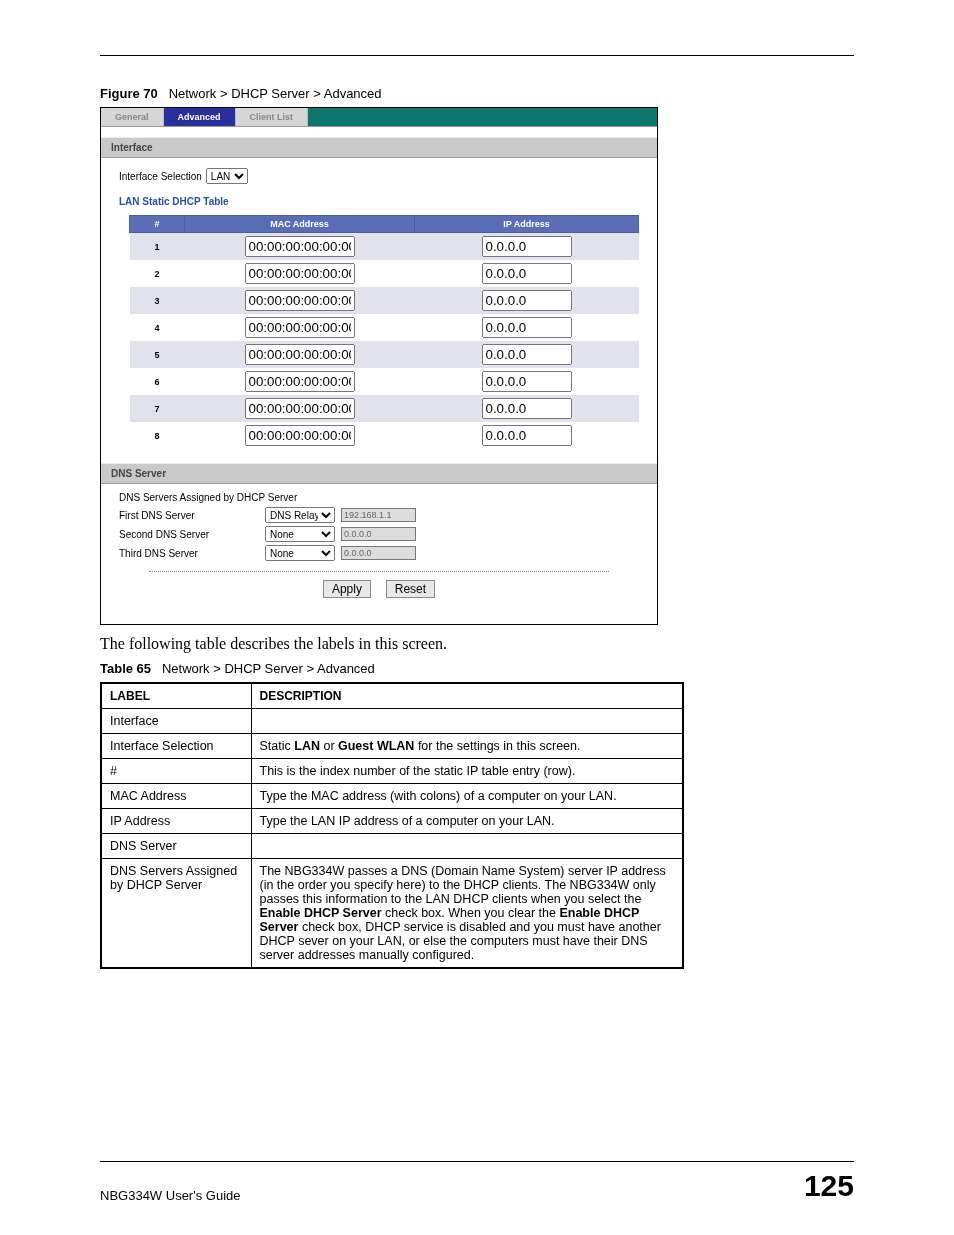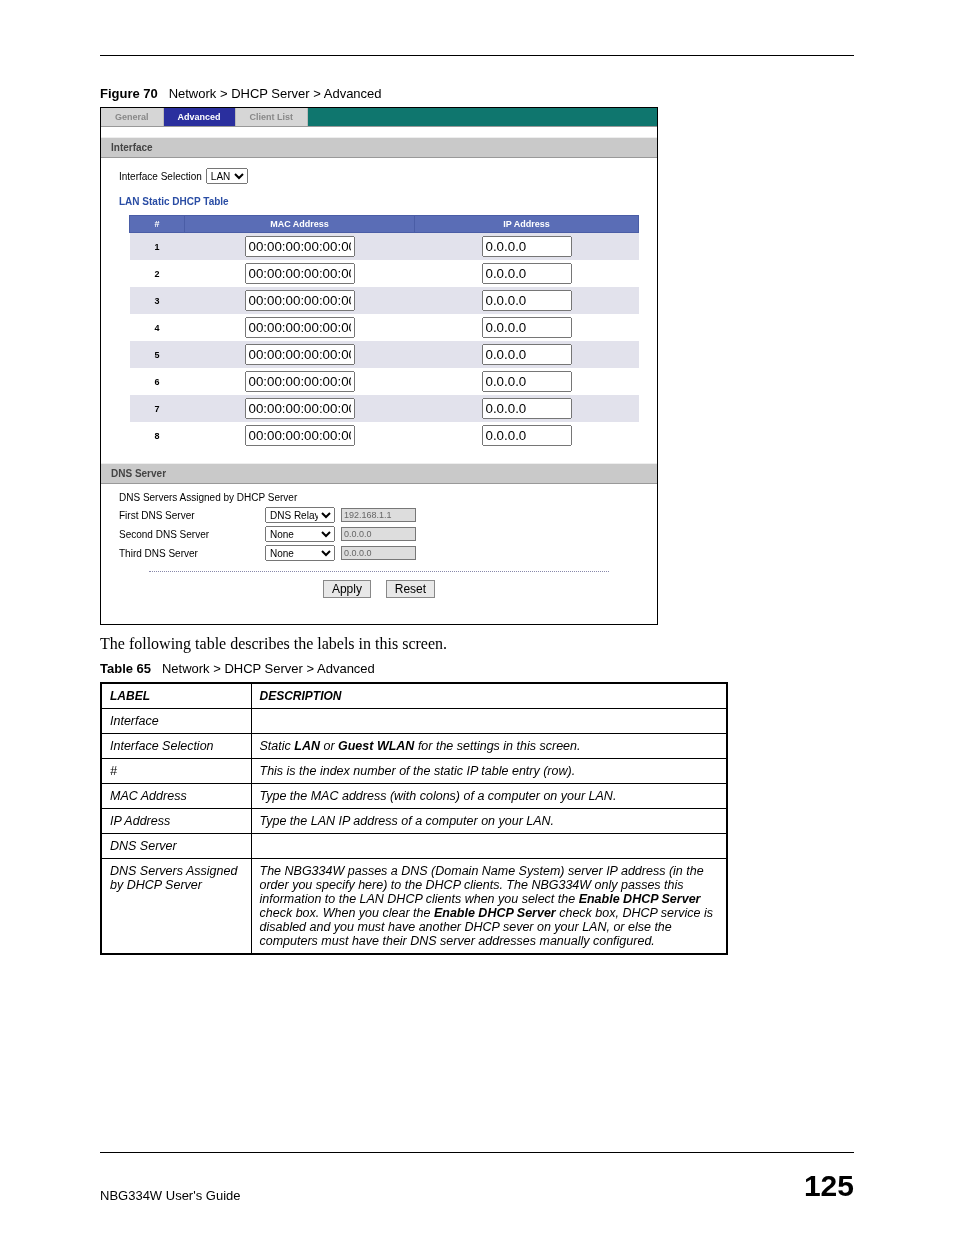--- a/index.html
+++ b/index.html
@@ -117,25 +117,24 @@
   }
   .btn-row button {
     font-size:12px; padding:1px 8px; margin:0 6px;
     background:#e8e8e8; border:1px solid #888;
   }
 
   .desc-text { font-family: 'Times New Roman', serif; font-size:16px; margin:8px 0; }
 
   
   .desc-table {
-    width: 628px;
+    width: 584px;
     border-collapse: collapse;
     border: 2px solid #000;
     font-size:12.5px;
-    font-style:italic;
   }
   .desc-table th {
     background:#fff;
     text-align:left;
     padding:5px 8px;
     border:1px solid #000;
     font-weight:bold;
     font-size:12px;
   }
   .desc-table td {
@@ -146,21 +145,21 @@
   .desc-table td:first-child { width:150px; }
 
   .footer {
     position:absolute;
     bottom: 32px;
     left:100px; right:100px;
     display:flex;
     justify-content:space-between;
     align-items:flex-end;
     border-top:1px solid #000;
-    padding-top:16px;
+    padding-top:7px;
   }
   .footer .guide { font-size:13px; }
   .footer .pg { font-size:30px; font-weight:bold; }
 </style>
 </head>
 <body>
 
 <div class="page">
   <hr class="rule">
 

